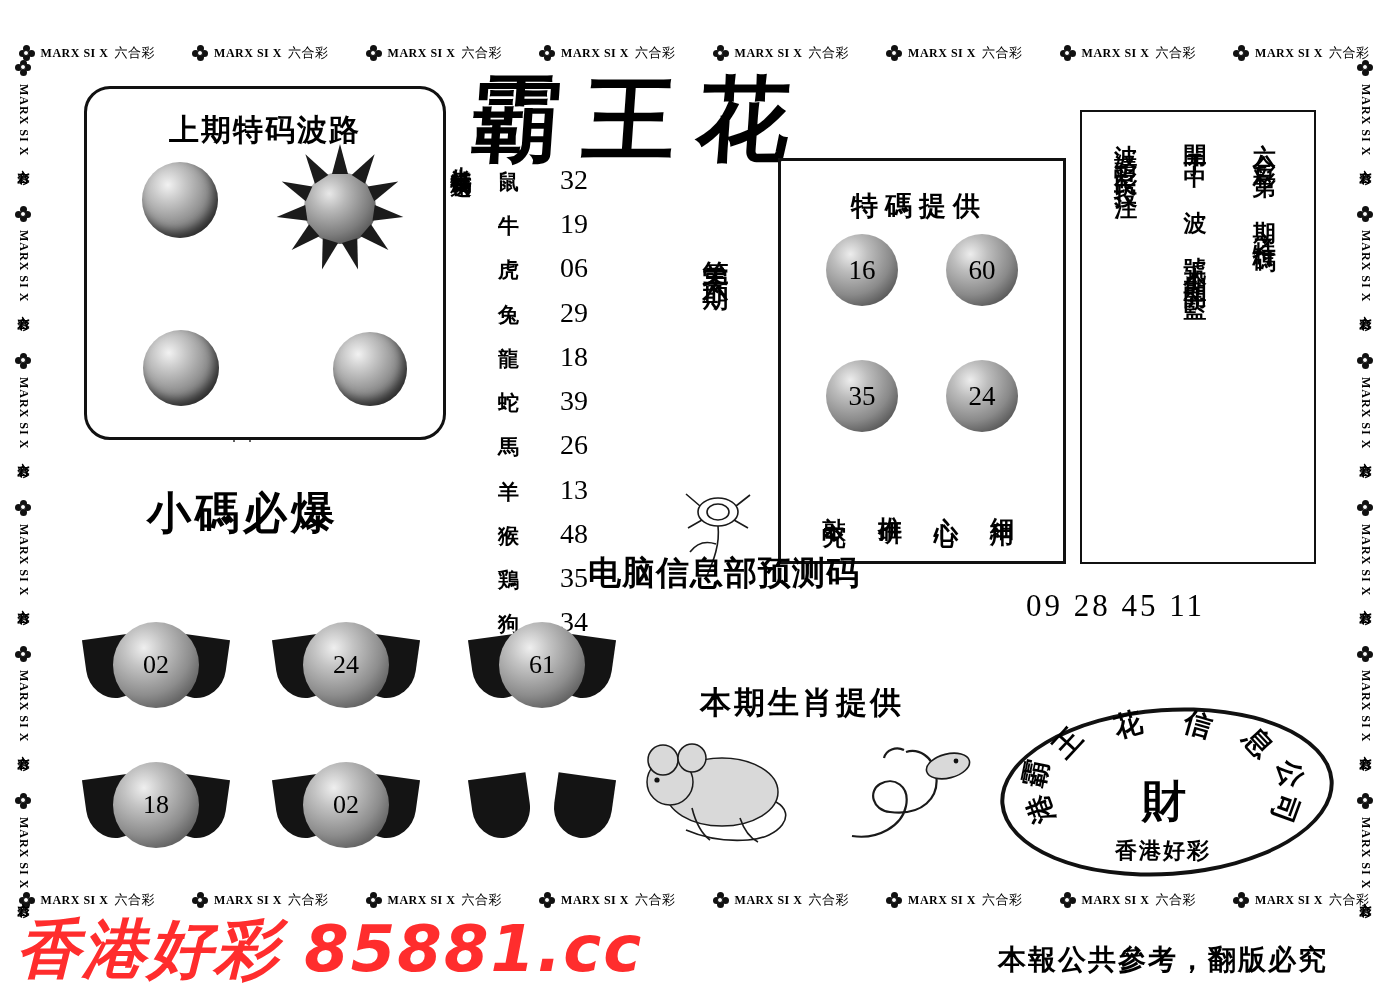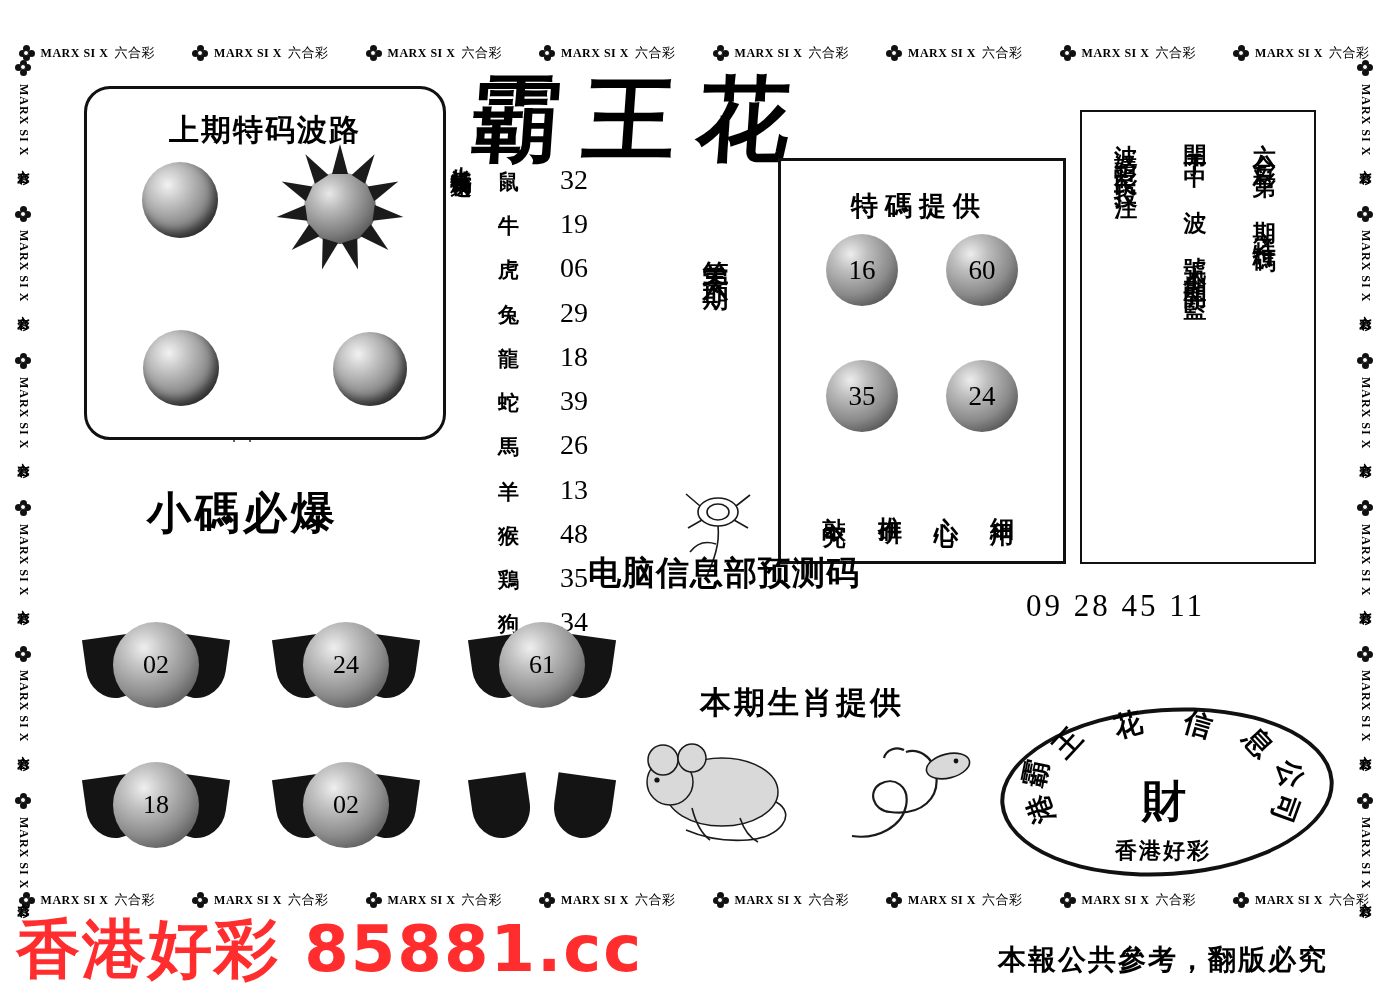--- a/index.html
+++ b/index.html
@@ -98,21 +98,21 @@
   .mouse,.snake{position:absolute;}
 
   
   .stamp{position:absolute;left:1000px;top:708px;width:326px;height:160px;border:4px solid #111;border-radius:50%;transform:rotate(-4deg);}
   .stamp-arc{position:absolute;left:1006px;top:706px;width:314px;height:160px;}
   .stamp-arc span{position:absolute;font-size:28px;font-weight:bold;font-family:"DejaVu Sans",sans-serif;transform-origin:center center;}
   .stamp-cai{position:absolute;left:1100px;top:772px;width:128px;text-align:center;font-size:44px;font-weight:bold;font-family:"DejaVu Sans",sans-serif;}
   .stamp-sub{position:absolute;left:1080px;top:836px;width:166px;text-align:center;font-size:22px;font-family:"DejaVu Sans",sans-serif;font-weight:bold;letter-spacing:2px;}
 
   
-  .wm{position:absolute;left:16px;top:906px;font-size:64px;font-weight:bold;font-family:"DejaVu Sans",sans-serif;color:#ff2d2d;letter-spacing:2px;white-space:nowrap;}
+  .wm{position:absolute;left:16px;top:906px;font-size:64px;font-weight:bold;font-family:"DejaVu Sans",sans-serif;color:#ff2d2d;letter-spacing:2px;white-space:nowrap;font-style:italic;}
   .wm .num{font-family:"DejaVu Sans",sans-serif;}
   .footnote{position:absolute;right:60px;bottom:14px;font-size:28px;font-weight:bold;font-family:"DejaVu Sans",sans-serif;letter-spacing:2px;}
 
   .flower-deco{position:absolute;left:676px;top:486px;width:92px;height:96px;}
 </style>
 </head>
 <body>
 
 <div id="page">
 

